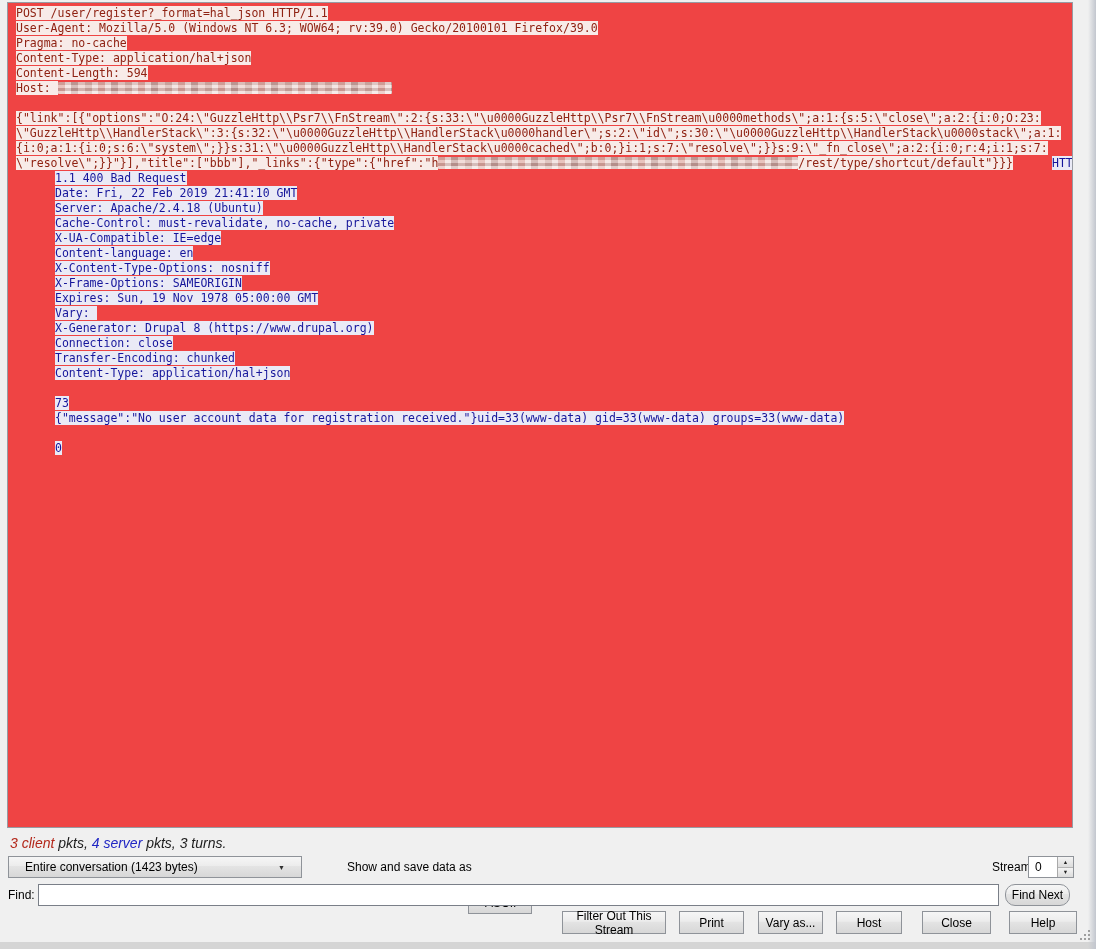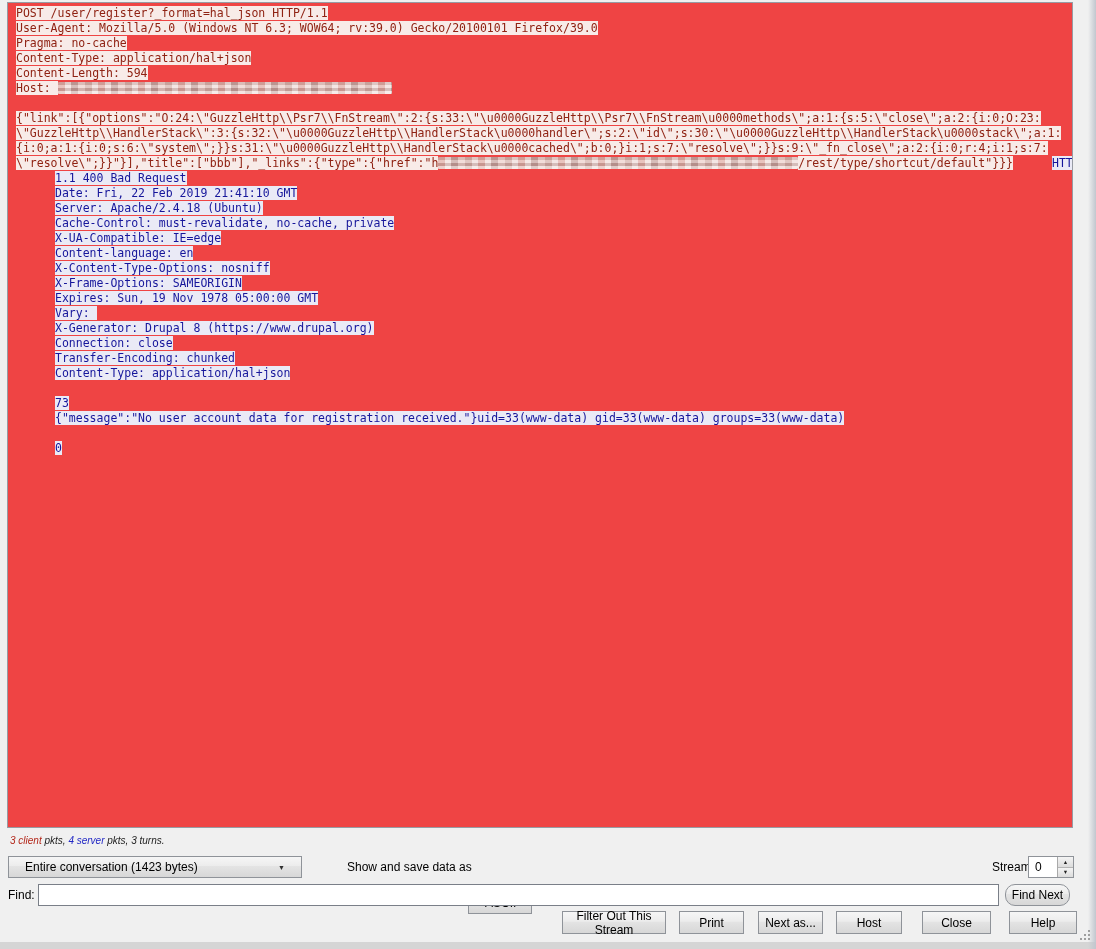--- a/index.html
+++ b/index.html
@@ -25,21 +25,21 @@
     display:inline-block;height:12px;vertical-align:-2px;
     background-color:var(--client-bg,#f8ebe8);
     background-image:
       repeating-linear-gradient(0deg, rgba(255,255,255,.45) 0 3px, rgba(120,80,80,.22) 3px 6px, rgba(255,255,255,.3) 6px 9px, rgba(140,100,100,.18) 9px 12px),
       repeating-linear-gradient(90deg, #dfaaa2 0 7px, #f2dfdb 7px 13px, #c5a09b 13px 20px, #eccfc9 20px 27px, #d4afa7 27px 34px, #efdcd8 34px 40px);
     filter:blur(.6px);border-radius:1px;
   }
   
   .status{
     position:absolute;left:10px;top:835px;height:14px;
-    font-size:10px;font-style:italic;color:#1c1c1c;white-space:pre;
+    font-size:14px;font-style:italic;color:#1c1c1c;white-space:pre;
   }
   .status .cl{color:#b3271a;}
   .status .sv{color:#2026c4;}
   
   .combo,.spin,.btn{
     box-sizing:border-box;border:1px solid #8f9399;
     background:linear-gradient(#f6f6f6,#ececec 45%,#e4e4e4 46%,#d7d7d7);
   }
   .combo{position:absolute;height:22px;display:flex;align-items:center;padding:0 16px;cursor:default;}
   .combo .arrow{margin-left:auto;font-size:7px;color:#303030;padding-left:8px;}
@@ -99,21 +99,21 @@
       <button class="sbtn">▼</button>
     </span>
   </div>
 
   <span class="ui-label" style="left:8px;top:884px;">Find:</span>
   <input class="find-input" type="text" value="" style="">
   <button class="btn find-next" style="left:1005px;width:65px;">Find Next</button>
 
   <button class="btn" style="left:562px;width:104px;">Filter Out This Stream</button>
   <button class="btn" style="left:679px;width:65px;">Print</button>
-  <button class="btn" style="left:758px;width:65px;">Next as...</button>
+  <button class="btn" style="left:758px;width:65px;">Vary as...</button>
   <button class="btn" style="left:836px;width:66px;">Host</button>
   <button class="btn" style="left:922px;width:69px;">Close</button>
   <button class="btn" style="left:1009px;width:68px;">Help</button>
 
   <div class="edge-bottom"></div>
   <div class="edge-right"></div>
   <div class="grip"></div>
 </div>
 
 </body></html>

